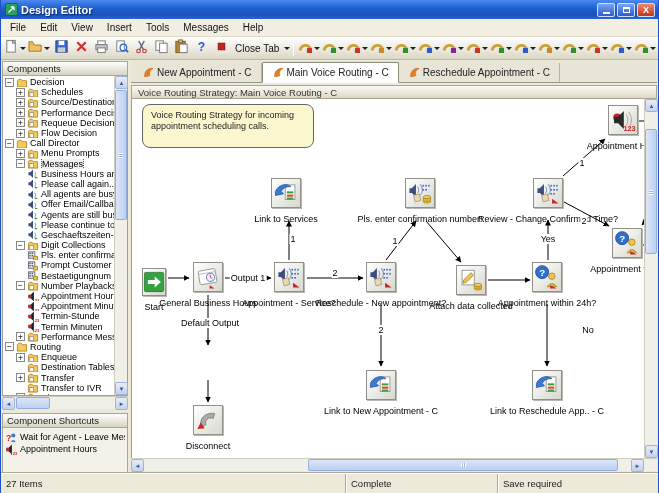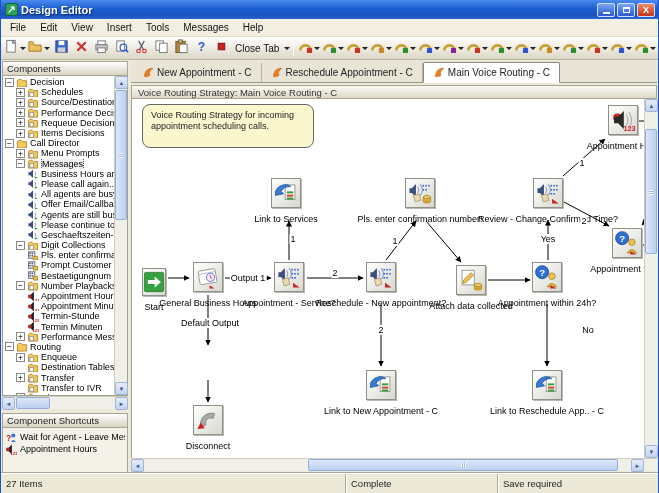--- a/index.html
+++ b/index.html
@@ -398,21 +398,21 @@
               <span class="tlabel">Requeue Decisions</span>
             </div>
             <div class="tree-row" style="padding-left: 13px;">
               <span class="toggle">+</span>
               <span class="ticon">
                 <svg viewBox="0 0 12 12" xmlns="http://www.w3.org/2000/svg">
                   <path d="M1 11 V4 l1.5 -1.5 H5 l1.5 1.5 H11 v7z" fill="#f4c95c" stroke="#b8892a"></path>
                   <rect x="2.5" y="6" width="4" height="4.5" fill="#fff" stroke="#999"></rect>
                 </svg>
               </span>
-              <span class="tlabel">Items Decisions</span>
+              <span class="tlabel">Flow Decision</span>
             </div>
             <div class="tree-row" style="padding-left: 2px;">
               <span class="toggle">−</span>
               <span class="ticon">
                 <svg viewBox="0 0 12 12" xmlns="http://www.w3.org/2000/svg">
                   <path d="M1 11 V4 l1.5 -1.5 H5 l1.5 1.5 H11 v7z" fill="#f4c95c" stroke="#b8892a"></path>
                 </svg>
               </span>
               <span class="tlabel">Call Director</span>
             </div>
@@ -721,31 +721,31 @@
     </div>
 
     <div class="canvas-col">
       <div class="tabstrip" id="tabstrip">
           <div class="tab">
             <span><svg viewBox="0 0 12 12" xmlns="http://www.w3.org/2000/svg">
                 <path d="M2.5 10.5 C2.5 4.5 7 1.5 11 2.5 C7.5 4.5 7 6.5 8 9.5 C6 10.5 4 11 2.5 10.5z" fill="#e87f1e" stroke="#b85a10" stroke-width="0.5"></path>
               </svg></span>
             <span>New Appointment - C</span>
           </div>
+          <div class="tab active">
+            <span><svg viewBox="0 0 12 12" xmlns="http://www.w3.org/2000/svg">
+                <path d="M2.5 10.5 C2.5 4.5 7 1.5 11 2.5 C7.5 4.5 7 6.5 8 9.5 C6 10.5 4 11 2.5 10.5z" fill="#e87f1e" stroke="#b85a10" stroke-width="0.5"></path>
+              </svg></span>
+            <span>Main Voice Routing - C</span>
+          </div>
           <div class="tab">
             <span><svg viewBox="0 0 12 12" xmlns="http://www.w3.org/2000/svg">
                 <path d="M2.5 10.5 C2.5 4.5 7 1.5 11 2.5 C7.5 4.5 7 6.5 8 9.5 C6 10.5 4 11 2.5 10.5z" fill="#e87f1e" stroke="#b85a10" stroke-width="0.5"></path>
               </svg></span>
             <span>Reschedule Appointment - C</span>
-          </div>
-          <div class="tab active">
-            <span><svg viewBox="0 0 12 12" xmlns="http://www.w3.org/2000/svg">
-                <path d="M2.5 10.5 C2.5 4.5 7 1.5 11 2.5 C7.5 4.5 7 6.5 8 9.5 C6 10.5 4 11 2.5 10.5z" fill="#e87f1e" stroke="#b85a10" stroke-width="0.5"></path>
-              </svg></span>
-            <span>Main Voice Routing - C</span>
           </div>
         </div>
       <div class="tabstrip-spacer"></div>
       <div class="canvas-header">Voice Routing Strategy:  Main Voice Routing - C</div>
       <div class="canvas-body">
         <div class="canvas" id="canvas">
           <div class="note">Voice Routing Strategy for incoming appointment scheduling calls.</div>
           <svg id="edges" width="517" height="366" viewBox="0 0 517 366">
               <defs>
                 <marker id="arr" markerWidth="8" markerHeight="8" refX="5.5" refY="3" orient="auto">

